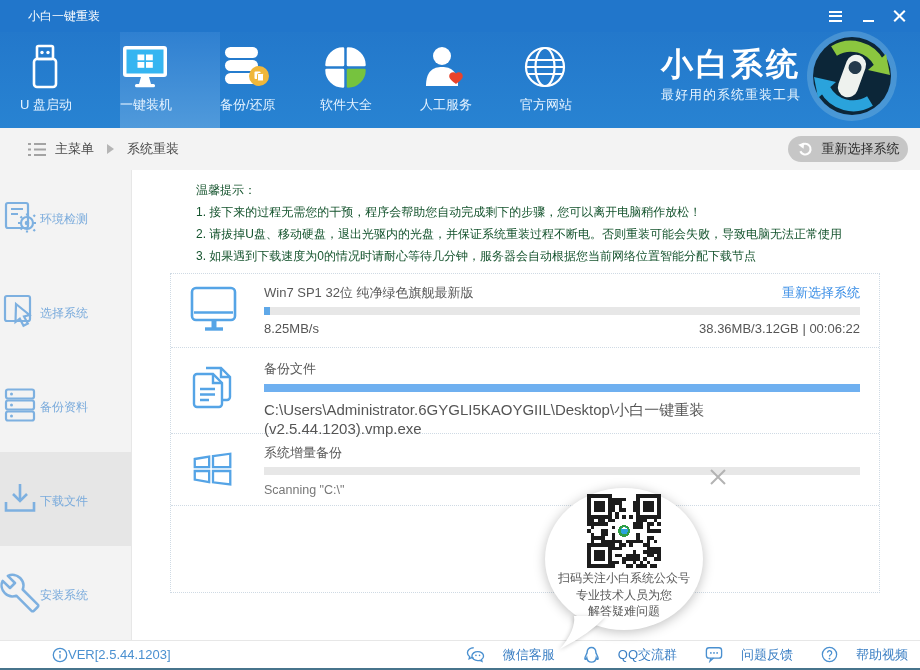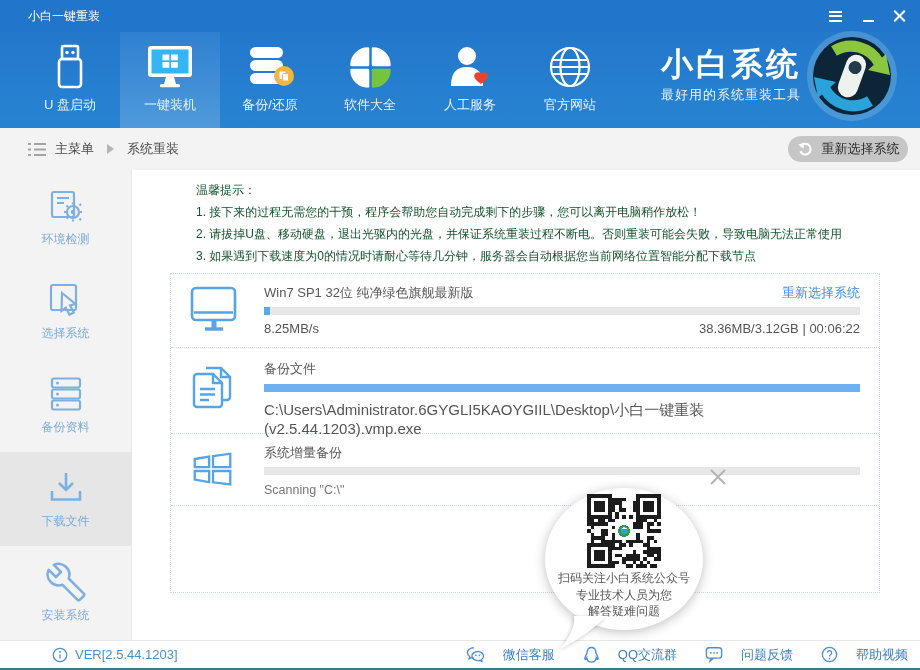--- a/index.html
+++ b/index.html
@@ -11,35 +11,35 @@
 .winbtn{width:16px;height:16px;display:flex;align-items:center;justify-content:center;cursor:pointer}
 .hamburger{display:flex;flex-direction:column;gap:2.5px}
 .hamburger i{display:block;width:13px;height:2px;background:#fff}
 .minbar{width:11px;height:2px;background:#fff;margin-top:9px}
 .closex{position:relative;width:13px;height:13px}
 .closex i{position:absolute;left:-1px;top:5.5px;width:15px;height:2px;background:#fff}
 .closex i:first-child{transform:rotate(45deg)}
 .closex i:last-child{transform:rotate(-45deg)}
 .nav{height:96px;background:linear-gradient(#2378cb,#2883d2);position:relative}
 .nav-items{display:flex;margin-left:20px}
-.nav-item{width:100px;height:96px;display:flex;flex-direction:column;align-items:center;padding-top:11px;color:#e4f2ff;font-size:13px;cursor:pointer}
+.nav-item{width:100px;height:96px;display:flex;flex-direction:column;padding-top:11px;color:#e4f2ff;font-size:13px;cursor:pointer}
 .nav-item.active{background:linear-gradient(#2f80d1,#509adb)}
 .nav-icon{width:50px;height:48px;display:flex;align-items:center;justify-content:center}
 .nav-label{margin-top:5px;white-space:nowrap}
 .logo{position:absolute;left:661px;top:15px;color:#fff}
 .logo-title{font-size:32px;font-weight:bold;letter-spacing:3px;line-height:34px}
 .logo-sub{font-size:13px;margin-top:5px;letter-spacing:1px;color:#e8f5ff}
 .logo-circle{position:absolute;left:806px;top:-2px;width:92px;height:92px}
 .breadcrumb{height:42px;background:#f3f3f3;display:flex;align-items:center;padding-left:28px;font-size:13px;color:#4a4a4a}
 .bc-root{margin-left:9px}
 .bc-arrow{width:0;height:0;border-left:7px solid #b5b5b5;border-top:5px solid transparent;border-bottom:5px solid transparent;margin:0 13px}
 .back-btn{margin-left:auto;margin-right:12px;width:120px;height:26px;border-radius:13px;background:#c6c6c6;display:flex;align-items:center;justify-content:center;gap:8px;cursor:pointer;font-size:13px;color:#2b2b2b}
 .main{display:flex;height:470px}
 .sidebar{width:132px;background:#f3f3f3;border-right:1px solid #e7e7e7}
-.side-item{height:94px;display:flex;flex-direction:column;align-items:center;justify-content:center;cursor:pointer}
+.side-item{height:94px;display:flex;align-items:center;justify-content:flex-start;cursor:pointer}
 .side-item.active{background:#e6e6e6}
 .side-icon{width:40px;height:40px}
 .side-label{margin-top:5px;font-size:12px;color:#7aabdc}
 .content{position:relative;flex:1;background:#fff}
 .tips{position:absolute;left:64px;top:9px;font-size:12px;color:#14532d;line-height:22px}
 .secbox{position:absolute;left:38px;top:103px;width:710px;height:320px;border:1px dotted #cfdae4}
 .sec{position:relative;border-bottom:1px dotted #cfdae4}
 .sec-icon{position:absolute;left:18px}
 .sec-main{position:absolute;left:93px;right:19px}
 .sec-title{font-size:13px;color:#595959;height:15px}
@@ -48,21 +48,21 @@
 .sub-row{display:flex;justify-content:space-between;font-size:13px;color:#555}
 .reselect{position:absolute;right:0;top:0;font-size:13px;color:#3a8ee6;cursor:pointer}
 .path-text{font-size:15px;color:#555}
 .scan-text{font-size:12.5px;color:#777}
 .close-btn{position:absolute;left:574px;top:295px;width:24px;height:24px;cursor:pointer}
 .popup{position:absolute;left:545px;top:488px;width:158px;height:142px;background:#fff;border-radius:50%;box-shadow:0 2px 12px rgba(0,0,0,.25);z-index:50}
 .popup-tail{position:absolute;left:554px;top:616px;width:56px;height:36px;z-index:51;filter:drop-shadow(-1px 1px 2px rgba(0,0,0,.22))}
 .qr{position:absolute;left:50%;top:6px;transform:translateX(-50%);width:74px;height:74px}
 .popup-text{position:absolute;top:82px;width:100%;text-align:center;font-size:12px;color:#595959;line-height:16.5px;white-space:nowrap}
 .footer{position:relative;height:30px;background:#fff;border-top:1px solid #e7e7e7;border-bottom:2px solid #47748c;display:flex;align-items:center;font-size:13px}
-.ver{display:flex;align-items:center;gap:7px;margin-left:52px;color:#4a90d0}
+.ver{display:flex;align-items:center;margin-left:52px;color:#4a90d0}
 .flinks{margin-left:auto;margin-right:12px;display:flex;align-items:center;gap:28px}
 .flink{display:flex;align-items:center;gap:18px;color:#3b7fc4;cursor:pointer}
 svg{display:block}
 </style>
 </head>
 <body>
 
 <div id="app">
 
   <div class="titlebar">

